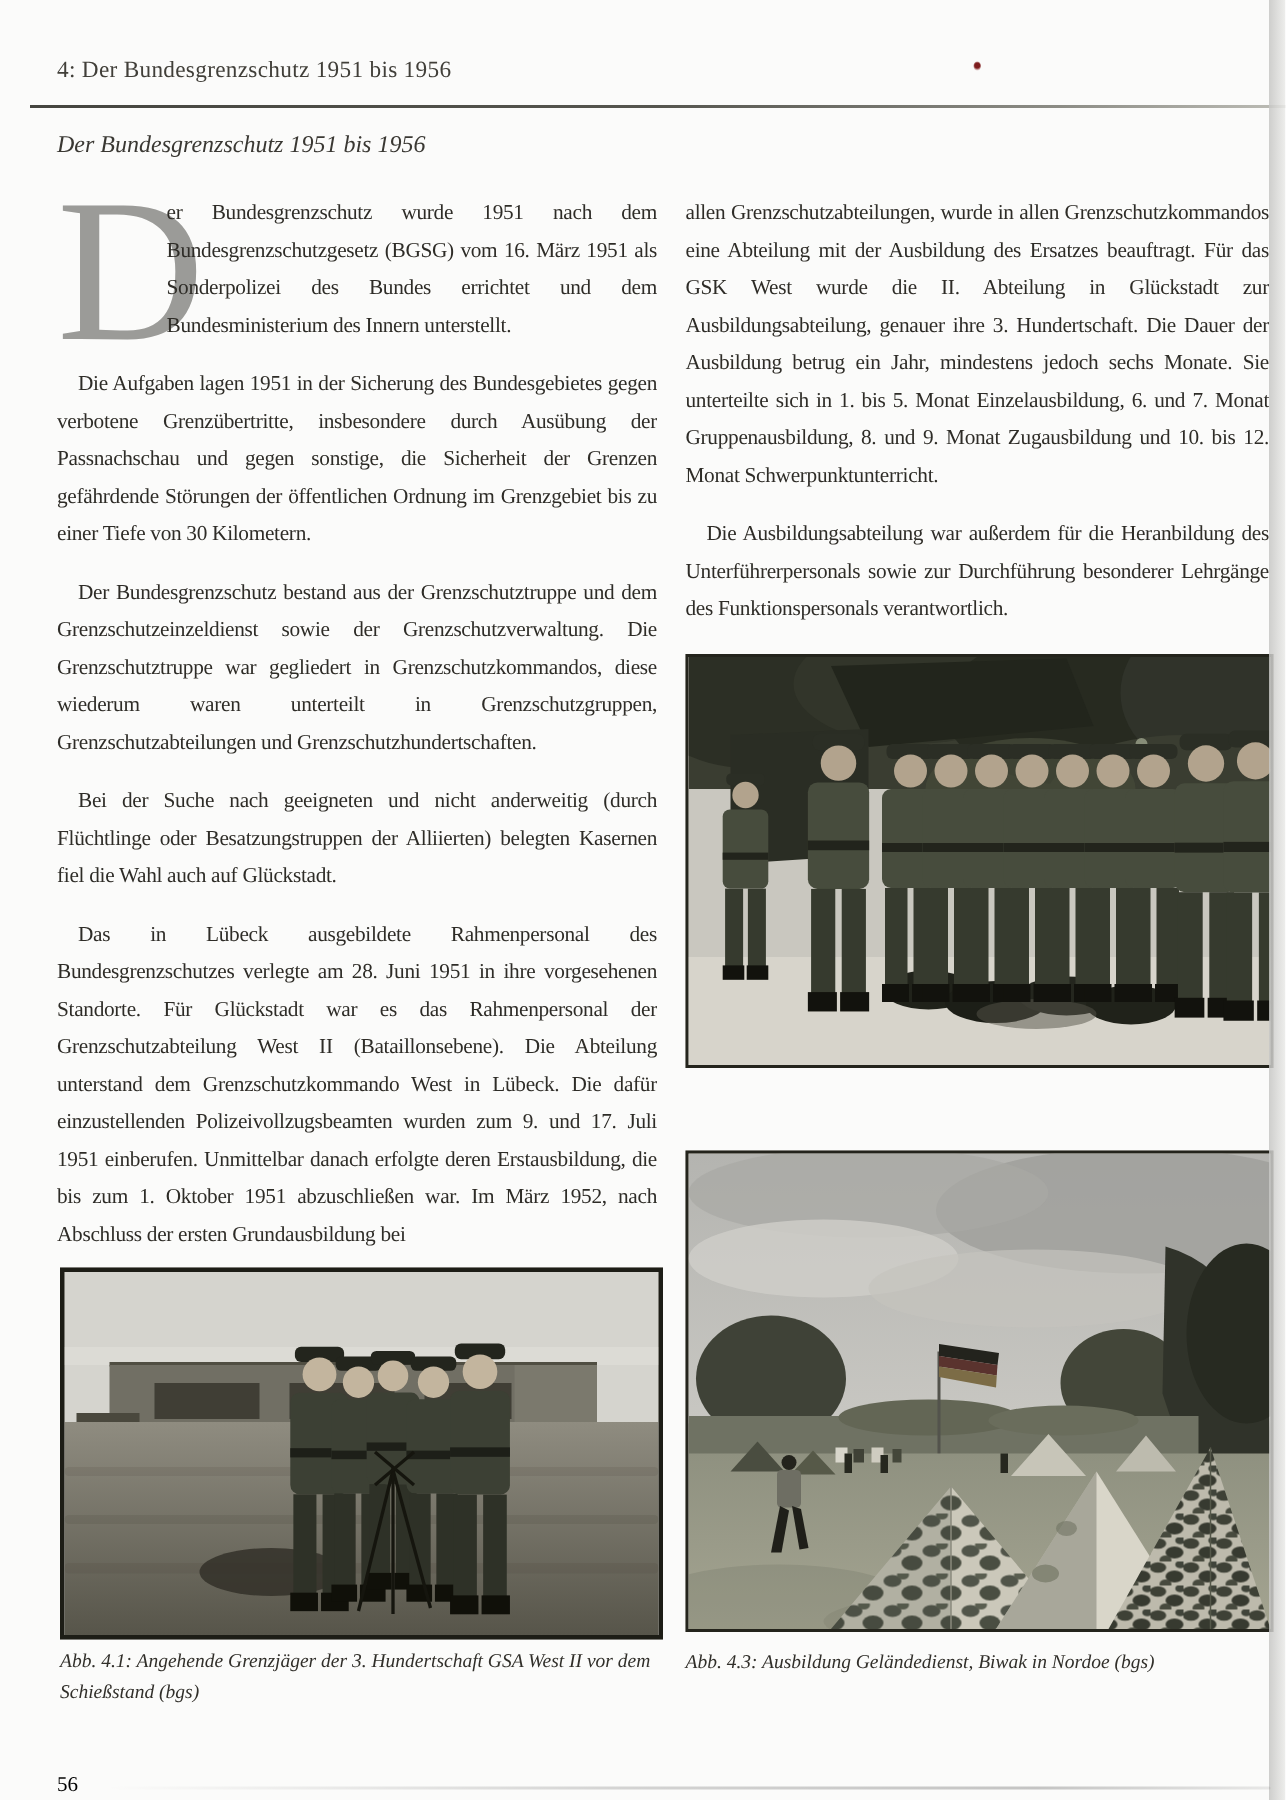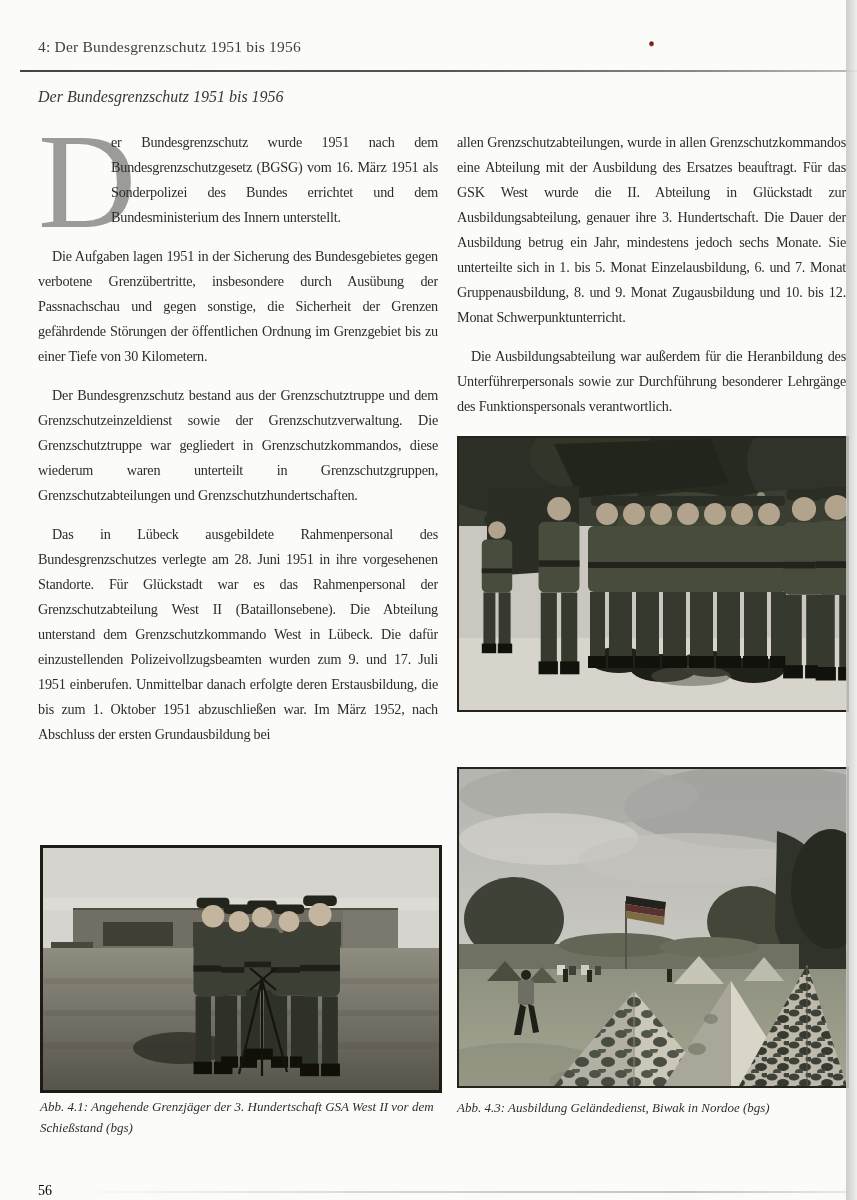--- a/index.html
+++ b/index.html
@@ -67,20 +67,21 @@
 <div class="page">
 
   <div class="running-header">4: Der Bundesgrenzschutz 1951 bis 1956</div>
   <div class="header-rule"></div>
   <div class="section-title">Der Bundesgrenzschutz 1951 bis 1956</div>
 
   <div class="col col-left">
     <p><span class="dropcap">D</span><span>er Bundesgrenzschutz wurde 1951 nach dem Bundesgrenzschutzgesetz (BGSG) vom 16. März 1951 als Sonderpolizei des Bundes errichtet und dem Bundesministerium des Innern unterstellt.</span></p>
     <p class="indent">Die Aufgaben lagen 1951 in der Sicherung des Bundesgebietes gegen verbotene Grenzübertritte, insbesondere durch Ausübung der Passnachschau und gegen sonstige, die Sicherheit der Grenzen gefährdende Störungen der öffentlichen Ordnung im Grenzgebiet bis zu einer Tiefe von 30 Kilometern.</p>
     <p class="indent">Der Bundesgrenzschutz bestand aus der Grenzschutztruppe und dem Grenzschutzeinzeldienst sowie der Grenzschutzverwaltung. Die Grenzschutztruppe war gegliedert in Grenzschutzkommandos, diese wiederum waren unterteilt in Grenzschutzgruppen, Grenzschutzabteilungen und Grenzschutzhundertschaften.</p>
+    <p class="indent">Bei der Suche nach geeigneten und nicht anderweitig (durch Flüchtlinge oder Besatzungstruppen der Alliierten) belegten Kasernen fiel die Wahl auch auf Glückstadt.</p>
     <p class="indent">Das in Lübeck ausgebildete Rahmenpersonal des Bundesgrenzschutzes verlegte am 28. Juni 1951 in ihre vorgesehenen Standorte. Für Glückstadt war es das Rahmenpersonal der Grenzschutzabteilung West II (Bataillonsebene). Die Abteilung unterstand dem Grenzschutzkommando West in Lübeck. Die dafür einzustellenden Polizeivollzugsbeamten wurden zum 9. und 17. Juli 1951 einberufen. Unmittelbar danach erfolgte deren Erstausbildung, die bis zum 1. Oktober 1951 abzuschließen war. Im März 1952, nach Abschluss der ersten Grundausbildung bei</p>
   </div>
 
   <div class="col col-right">
     <p>allen Grenzschutzabteilungen, wurde in allen Grenzschutzkommandos eine Abteilung mit der Ausbildung des Ersatzes beauftragt. Für das GSK West wurde die II. Abteilung in Glückstadt zur Ausbildungsabteilung, genauer ihre 3. Hundertschaft. Die Dauer der Ausbildung betrug ein Jahr, mindestens jedoch sechs Monate. Sie unterteilte sich in 1. bis 5. Monat Einzelausbildung, 6. und 7. Monat Gruppenausbildung, 8. und 9. Monat Zugausbildung und 10. bis 12. Monat Schwerpunktunterricht.</p>
     <p class="indent">Die Ausbildungsabteilung war außerdem für die Heranbildung des Unterführerpersonals sowie zur Durchführung besonderer Lehrgänge des Funktionspersonals verantwortlich.</p>
   </div>
 
   <div class="fig" id="fig2">
     <svg viewBox="0 0 388 272" preserveAspectRatio="none">

